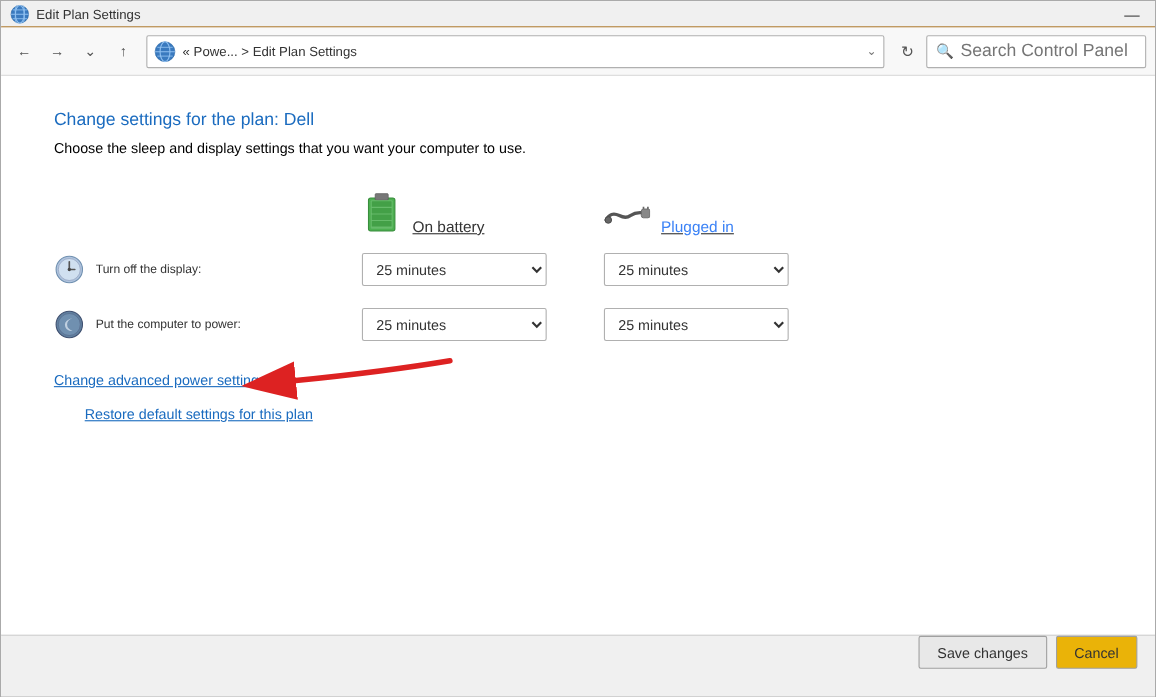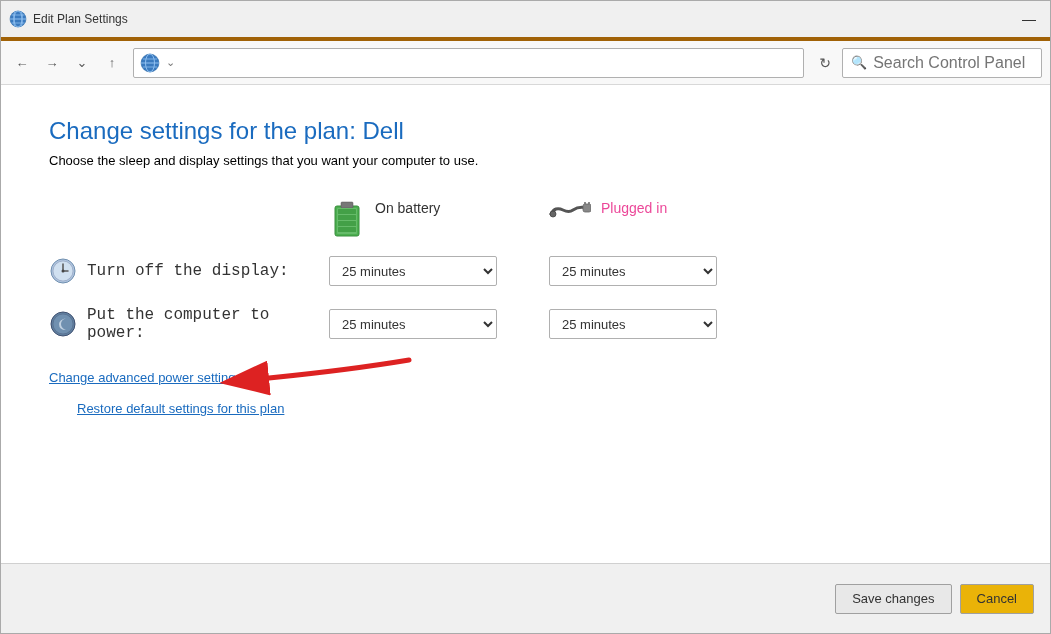--- a/index.html
+++ b/index.html
@@ -17,25 +17,25 @@
       height: 634px;
       background: #ffffff;
       border: 1px solid #aaa;
       display: flex;
       flex-direction: column;
     }
 
     
     .title-bar {
       background: #f0f0f0;
-      height: 40px;
+      height: 24px;
       display: flex;
       align-items: center;
       padding: 0 8px;
-      border-bottom: 4px solid #a16207;
+      border-bottom: 1px solid #a16207;
       user-select: none;
     }
     .title-bar-icon {
       width: 18px;
       height: 18px;
       margin-right: 6px;
       display: flex;
       align-items: center;
       justify-content: center;
     }
@@ -150,65 +150,65 @@
 
     
     .content {
       flex: 1;
       background: white;
       padding: 32px 48px 20px 48px;
       overflow-y: auto;
     }
 
     .page-title {
-      font-size: 24px;
+      font-size: 16px;
       color: #1a6bbf;
       margin-bottom: 8px;
     }
     .page-subtitle {
       font-size: 13px;
       color: #000000;
       margin-bottom: 32px;
     }
 
     .col-header-row {
       display: grid;
       grid-template-columns: 280px 220px 220px;
       margin-bottom: 16px;
       padding-left: 0;
     }
     .col-header-empty { }
     .col-header {
       display: flex;
-      align-items: flex-start;
+      align-items: flex-end;
       gap: 10px;
       font-size: 13px;
       color: #333;
+      text-decoration: underline;
     }
     .col-header-label {
       font-size: 14px;
       color: #333;
     }
     .col-header-label.plugged {
-      color: #ec4899;
+      color: #3b82f6;
     }
 
     .setting-row {
       display: grid;
       grid-template-columns: 280px 220px 220px;
       align-items: center;
       margin-bottom: 20px;
     }
     .setting-label {
       display: flex;
       align-items: center;
       gap: 10px;
-      font-size: 16px;
-      color: #333;
-      font-family: Liberation Mono, monospace;
+      font-size: 11px;
+      color: #333;
     }
     .setting-icon {
       width: 28px;
       height: 28px;
       display: flex;
       align-items: center;
       justify-content: center;
     }
 
     .dropdown-wrap {
@@ -236,25 +236,24 @@
       display: inline-block;
       color: #1a6bbf;
       text-decoration: underline;
       font-size: 13px;
       cursor: pointer;
       margin-bottom: 8px;
     }
 
     
     .footer {
-      height: 70px;
+      height: 56px;
       background: #f0f0f0;
       border-top: 1px solid #d0d0d0;
       display: flex;
-      align-items: center;
       justify-content: flex-end;
       padding: 0 16px;
       gap: 8px;
     }
     .footer-btn {
       height: 30px;
       padding: 0 16px;
       border: 1px solid #a0a0a0;
       border-radius: 2px;
       background: #eab308;
@@ -301,20 +300,21 @@
     <div class="address-bar">
       <div class="address-icon">
         <svg width="20" height="20" viewBox="0 0 20 20">
           <circle cx="10" cy="10" r="9" fill="#3a7abf" stroke="#2060a0" stroke-width="0.5"></circle>
           <ellipse cx="10" cy="10" rx="4.5" ry="9" fill="none" stroke="#90c0f0" stroke-width="1"></ellipse>
           <line x1="1" y1="10" x2="19" y2="10" stroke="#90c0f0" stroke-width="1"></line>
           <line x1="3" y1="6" x2="17" y2="6" stroke="#90c0f0" stroke-width="0.8"></line>
           <line x1="3" y1="14" x2="17" y2="14" stroke="#90c0f0" stroke-width="0.8"></line>
         </svg>
       </div>
+      <span class="address-text">« Powe...  &gt;  Edit Plan Settings</span>
       <span class="address-chevron">⌄</span>
     </div>
 
     <button class="refresh-btn" title="Refresh">↻</button>
 
     <div class="search-box">
       <span style="color:#999; font-size:13px;">🔍</span>
       <input class="search-input" type="text" placeholder="Search Control Panel" style="">
     </div>
   </div>

